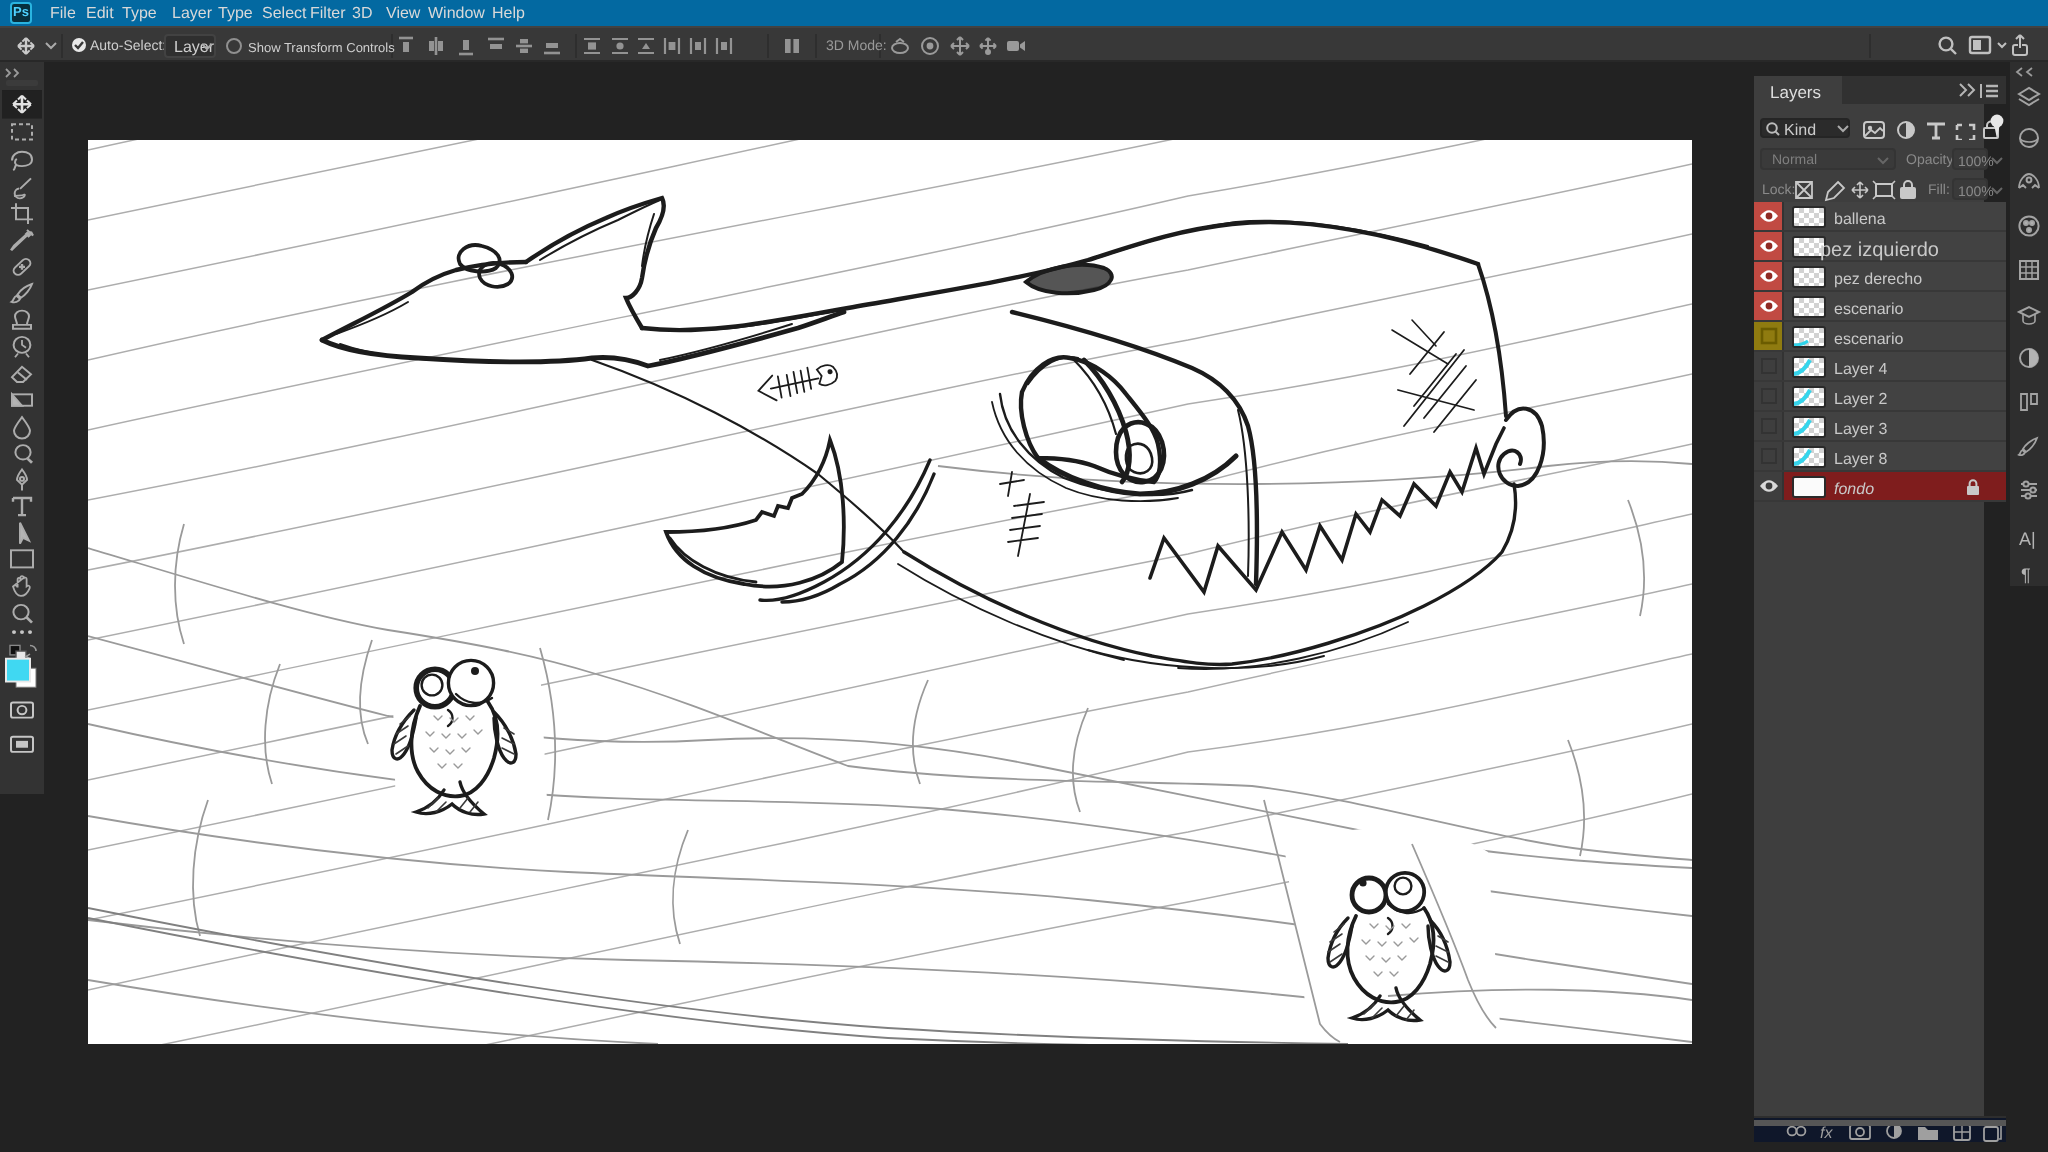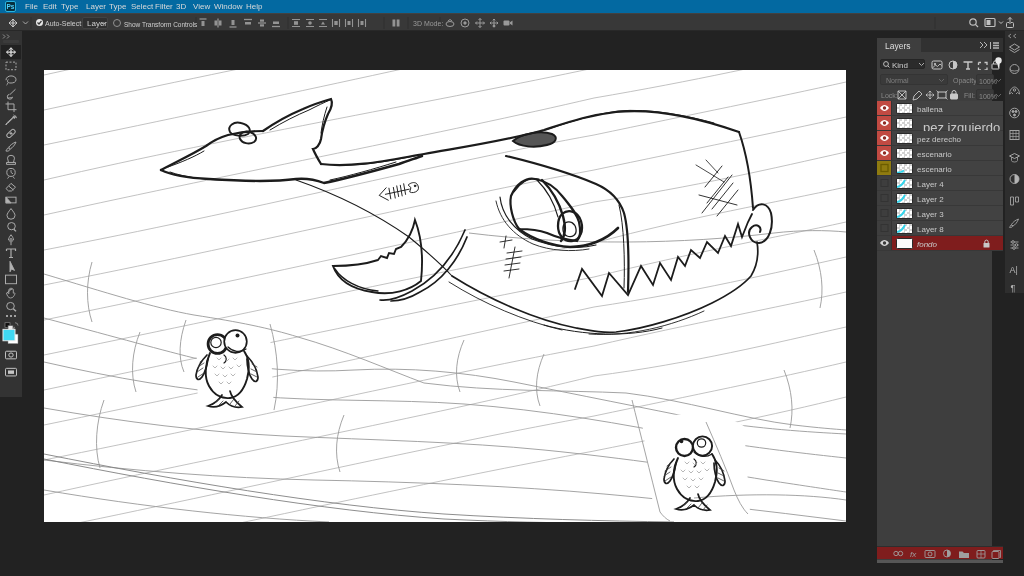--- a/index.html
+++ b/index.html
@@ -522,21 +522,21 @@
           </svg></div>
         <div class="abs" style="left:19px;top:2px;width:17px;height:11px;border:1px solid #2a2a2a;border-radius:1.5px;background-image:conic-gradient(#d2d2d2 90deg, #ffffff 90deg 180deg, #d2d2d2 180deg 270deg, #ffffff 270deg);background-size:5px 5px;"></div>
         <span class="abs" style="left:40px;top:3.5px;color:#c9c9c9;font-size:8px;">ballena</span>
       </div>
       <div class="abs" style="left:0;top:15px;width:126px;height:15px;background:#424242;border-bottom:1px solid #383838">
         <div class="abs" style="left:0;top:0;width:15px;height:14px;background:#c14a42;border-right:1px solid #333"><svg width="15" height="14">
             <path d="M 3,7 C 4.4,5 6.2,4.1 7.5,4.1 C 8.8,4.1 10.6,5 12,7 C 10.6,9 8.8,9.9 7.5,9.9 C 6.2,9.9 4.4,9 3,7 Z" fill="#ffffff"></path>
             <circle cx="7.5" cy="7" r="1.7" fill="#8f2a24"></circle>
           </svg></div>
         <div class="abs" style="left:19px;top:2px;width:17px;height:11px;border:1px solid #2a2a2a;border-radius:1.5px;background-image:conic-gradient(#d2d2d2 90deg, #ffffff 90deg 180deg, #d2d2d2 180deg 270deg, #ffffff 270deg);background-size:5px 5px;"></div>
-        <span class="abs" style="left:46px;top:3.5px;color:#c9c9c9;font-size:13px;">pez izquierdo</span>
+        <span class="abs" style="left:33px;top:3.5px;color:#c9c9c9;font-size:10px;">pez izquierdo</span>
       </div>
       <div class="abs" style="left:0;top:30px;width:126px;height:15px;background:#424242;border-bottom:1px solid #383838">
         <div class="abs" style="left:0;top:0;width:15px;height:14px;background:#c14a42;border-right:1px solid #333"><svg width="15" height="14">
             <path d="M 3,7 C 4.4,5 6.2,4.1 7.5,4.1 C 8.8,4.1 10.6,5 12,7 C 10.6,9 8.8,9.9 7.5,9.9 C 6.2,9.9 4.4,9 3,7 Z" fill="#ffffff"></path>
             <circle cx="7.5" cy="7" r="1.7" fill="#8f2a24"></circle>
           </svg></div>
         <div class="abs" style="left:19px;top:2px;width:17px;height:11px;border:1px solid #2a2a2a;border-radius:1.5px;background-image:conic-gradient(#d2d2d2 90deg, #ffffff 90deg 180deg, #d2d2d2 180deg 270deg, #ffffff 270deg);background-size:5px 5px;"></div>
         <span class="abs" style="left:40px;top:3.5px;color:#c9c9c9;font-size:8px;">pez derecho</span>
       </div>
       <div class="abs" style="left:0;top:45px;width:126px;height:15px;background:#424242;border-bottom:1px solid #383838">
@@ -599,21 +599,21 @@
           </svg></div>
         <div class="abs" style="left:19px;top:2px;width:17px;height:11px;border:1px solid #2a2a2a;border-radius:1.5px;background:#fbfbfb;"></div>
         <span class="abs" style="left:40px;top:3.5px;color:#c9c9c9;font-size:8px;font-style:italic;">fondo</span>
         <svg class="abs" style="left:105px;top:3px" width="9" height="9">
           <rect x="1.5" y="4" width="6" height="4.5" rx="0.5" fill="#c8c8c8"></rect>
           <path d="M 2.8,4 V 2.8 a 1.7,1.7 0 0 1 3.4,0 V 4" stroke="#c8c8c8" fill="none"></path>
         </svg>
       </div>
     </div>
 
-  <div class="abs" style="left:0;top:508px;width:126px;height:13px;background:#7f1d1d;border-top:1px solid #2e2e2e">
+  <div class="abs" style="left:0;top:520px;width:126px;height:13px;background:#0f172a;border-top:1px solid #2e2e2e">
     <svg class="abs" style="left:14px;top:2px" width="110" height="10">
       <g stroke="#9f9f9f" fill="none" stroke-width="0.9">
         <circle cx="5" cy="4.5" r="2.2"></circle>
           <circle cx="9.5" cy="4.5" r="2.2"></circle>
         <text x="19" y="8" font-style="italic" font-size="8" fill="#9f9f9f" stroke="none" font-family="Liberation Sans">fx</text>
         <rect x="34" y="1.5" width="10" height="7" rx="1"></rect>
           <circle cx="39" cy="5" r="2"></circle>
         <circle cx="56" cy="4.5" r="3.5"></circle>
           <path d="M 56,1 a 3.5,3.5 0 0 1 0,7 Z" fill="#9f9f9f" stroke="none"></path>
         <path d="M 68,2.5 h 3.5 l 1.5,1.5 h 5 v 5 h -10 Z" fill="#9f9f9f" stroke="none"></path>

